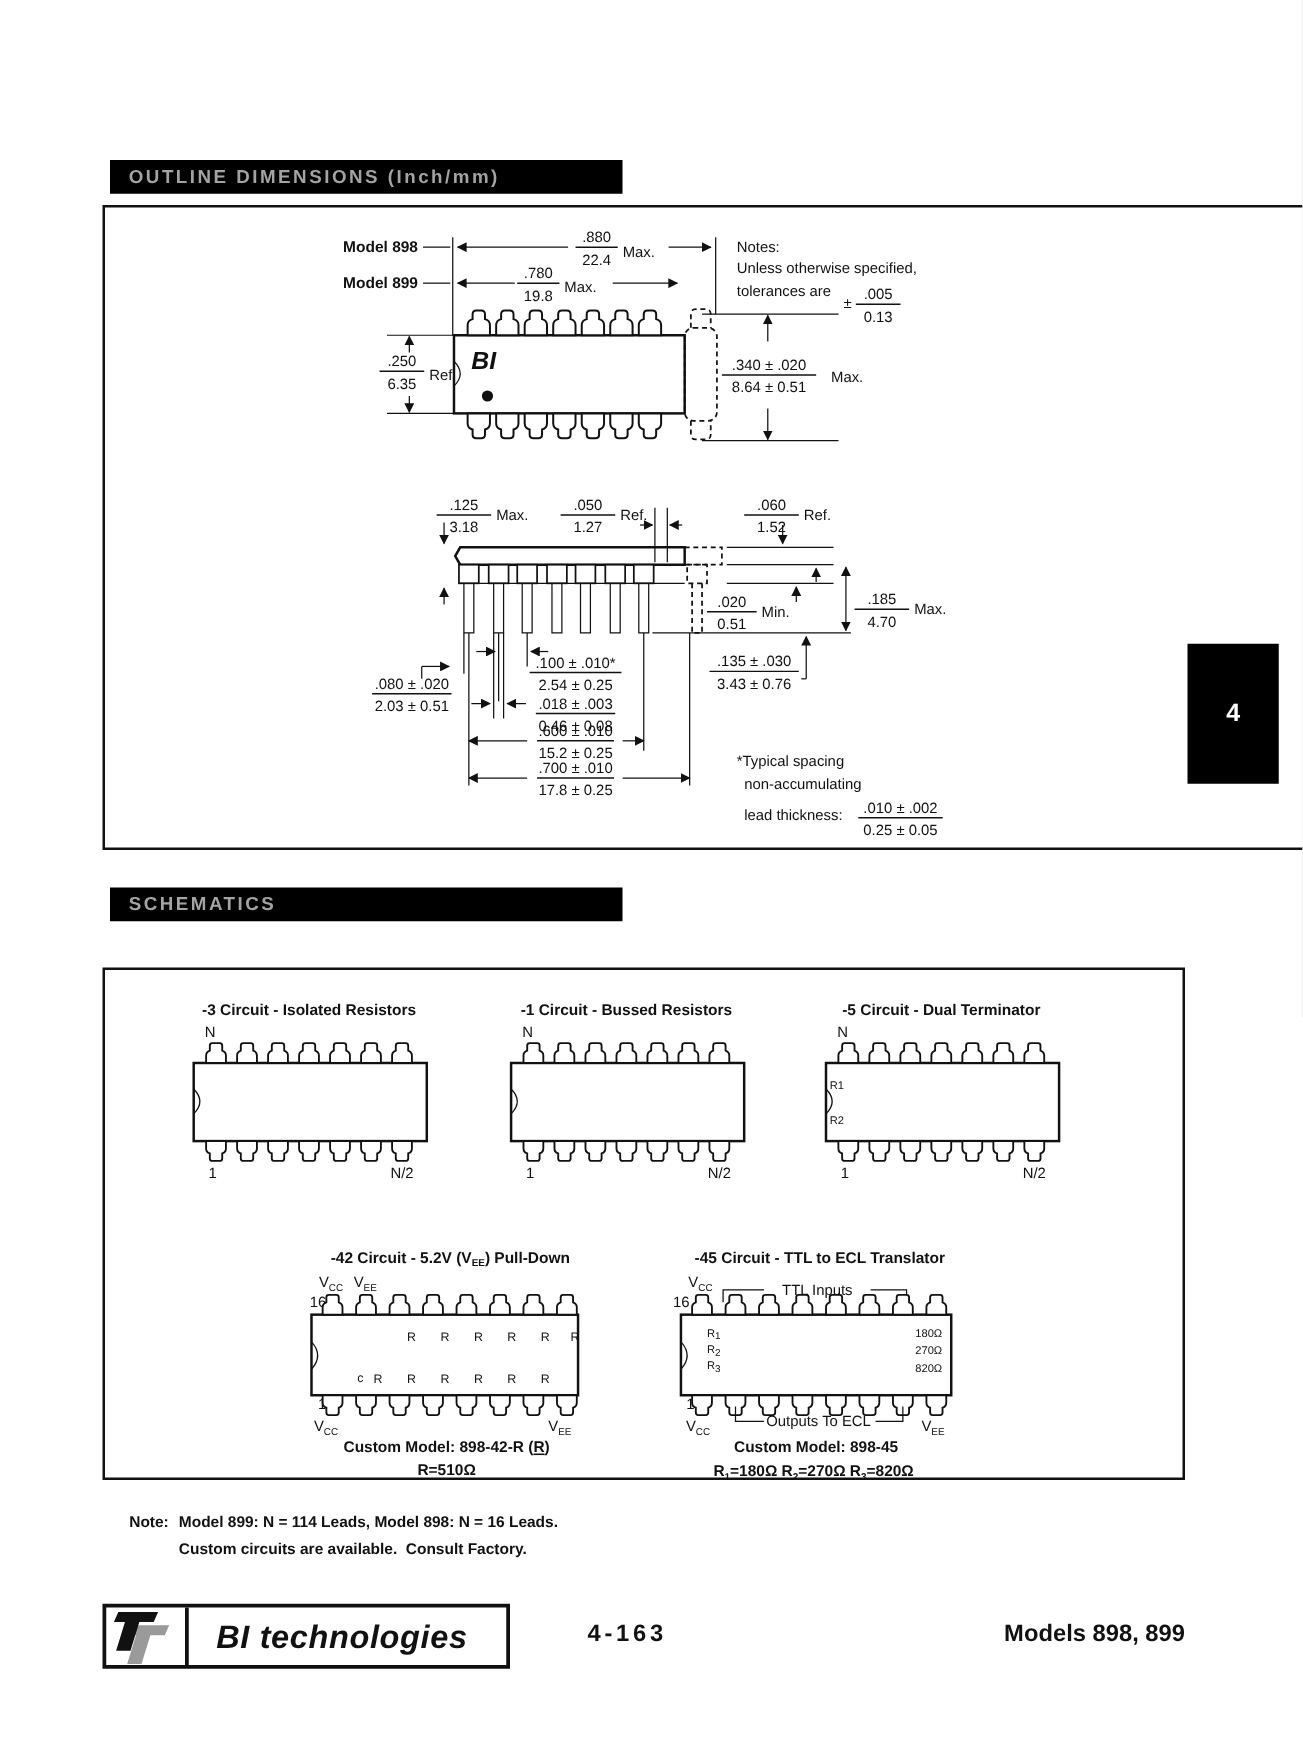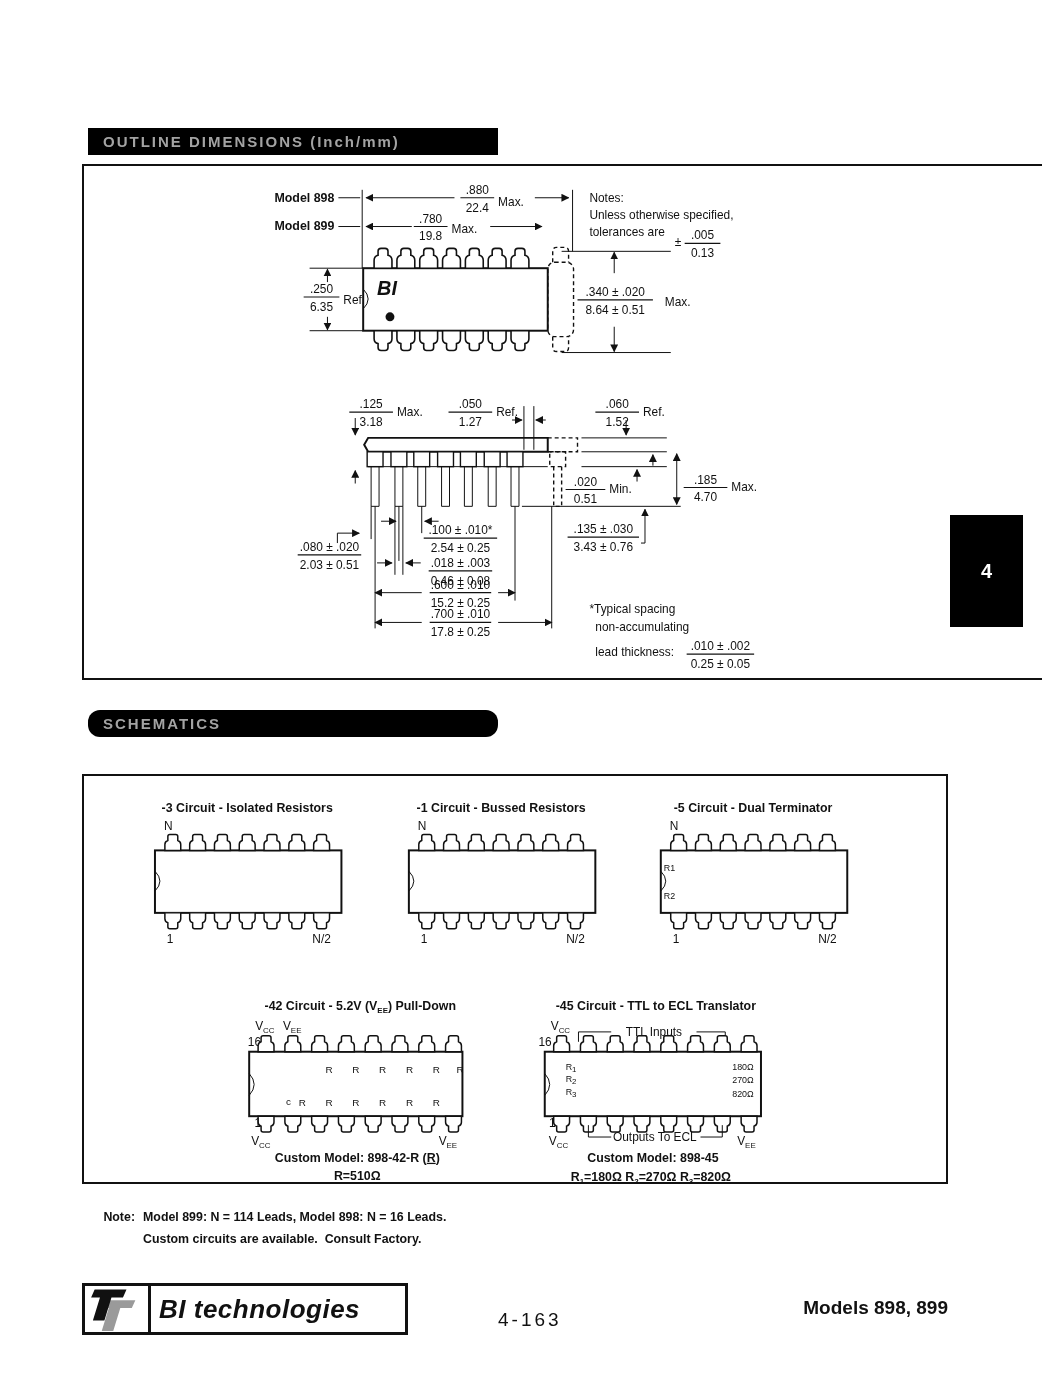--- a/index.html
+++ b/index.html
@@ -26,23 +26,23 @@
   .shoul{fill:#fff;stroke:#111;stroke-width:1.4;}
   .dashed{stroke-dasharray:4 3;fill:none;stroke:#111;stroke-width:1.4;}
   .frule{stroke:#111;stroke-width:1.2;}
   .dot{fill:#111;}
   .side-tab{position:absolute;left:950px;top:515px;width:73px;height:112px;background:#000;
             color:#fff;display:flex;align-items:center;justify-content:center;
             font-weight:bold;font-size:20px;}
   .logo-box{position:absolute;left:82px;top:1283px;width:326px;height:52px;
             border:3px solid #111;box-sizing:border-box;display:flex;}
   .logo-mark{width:66px;border-right:3px solid #111;box-sizing:border-box;}
-  .logo-text{flex:1;display:flex;align-items:center;padding-left:8px;
+  .logo-text{flex:1;display:flex;align-items:center;padding-left:22px;
              font-weight:bold;font-style:italic;font-size:26px;letter-spacing:0.5px;}
-  .pageno{position:absolute;left:498px;top:1297px;font-weight:normal;font-size:19px;letter-spacing:3px;margin-top:12px;}
+  .pageno{position:absolute;left:470px;top:1297px;font-weight:bold;font-size:19px;letter-spacing:3px;}
   .models{position:absolute;right:94px;top:1297px;font-weight:bold;font-size:19px;}
 </style>
 </head>
 <body>
 
 <div class="page">
 
   <div class="secbar" style="left:88px;top:128px;width:410px;">
     <span>OUTLINE DIMENSIONS (Inch/mm)</span>
   </div>
@@ -287,21 +287,21 @@
           <text class="dim" x="514" y="469">non-accumulating</text>
           <text class="dim" x="514" y="494">lead thickness:</text>
           <text class="dim mid" x="640" y="488">.010 ± .002</text>
           <line class="frule" x1="606" y1="492" x2="674" y2="492"></line>
           <text class="dim mid" x="640" y="506">0.25 ± 0.05</text>
         </g>
       </g>
     </svg>
   </div>
 
-  <div class="secbar" style="left:88px;top:710px;width:410px;border-radius:12px;">
+  <div class="secbar" style="left:88px;top:710px;width:410px;">
     <span>SCHEMATICS</span>
   </div>
 
   <div class="box" style="left:82px;top:774px;width:866px;height:410px;">
     <svg viewBox="0 0 866 490" width="862" height="486">
 
       <g>
         <text class="ttl mid" x="163" y="36">-3 Circuit - Isolated Resistors</text>
         <g>
             <path d="M 88 75 v 15 l 4 3.3 l -8 6.6 l 8 6.6 l -8 6.6 l 8 6.6 l -4 3.3 v 15" class="wire"></path>

